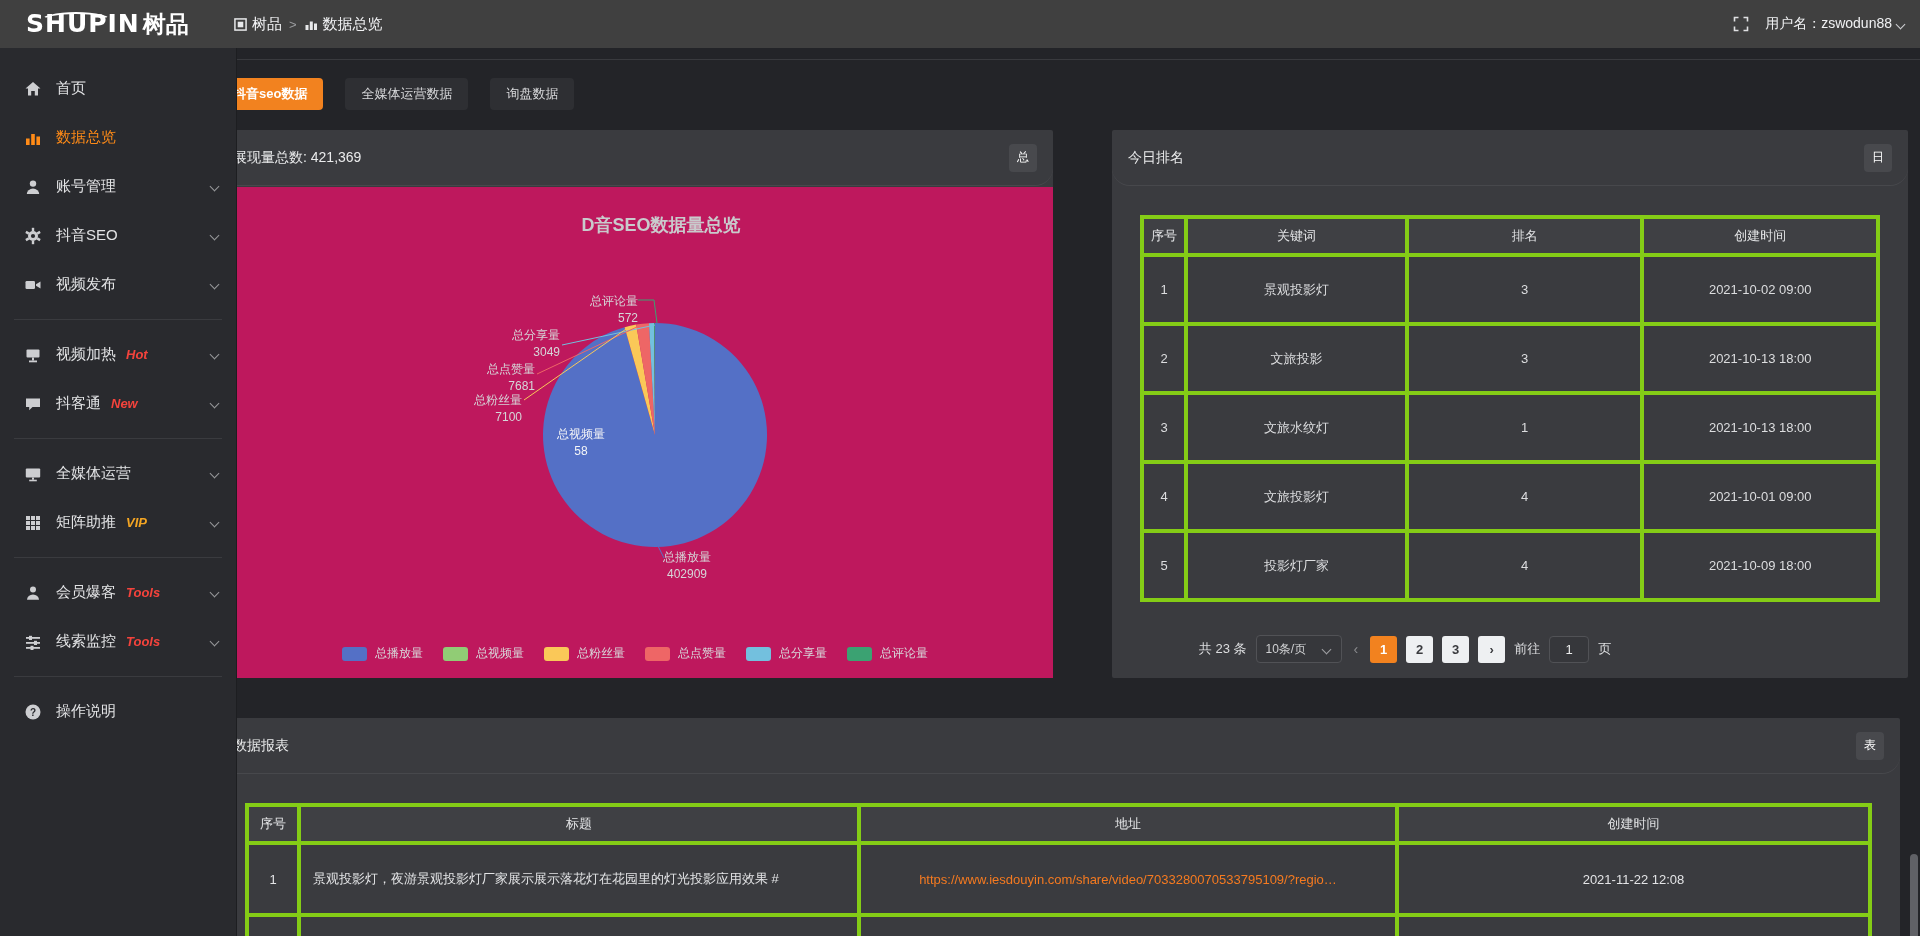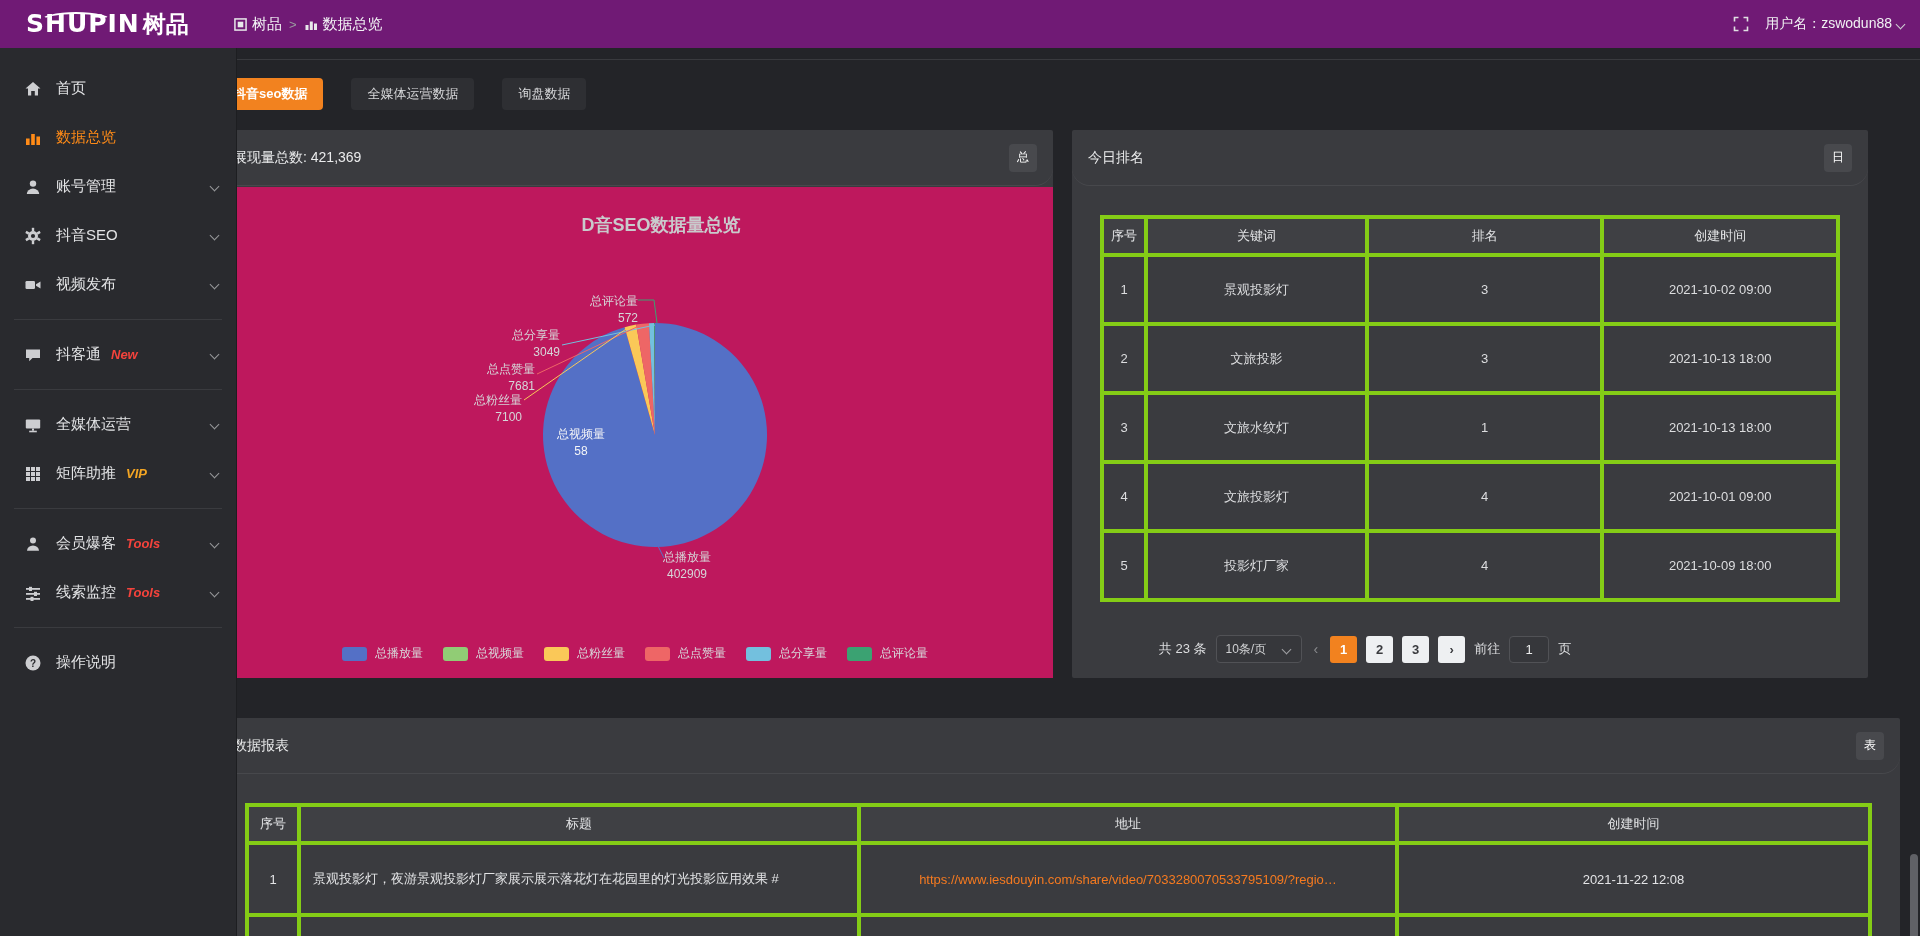--- a/index.html
+++ b/index.html
@@ -1,21 +1,21 @@
 <!DOCTYPE html>
 <html><head>
 <meta charset="utf-8">
 <style>
   html,body{margin:0;padding:0;background:#232428;}
   *{box-sizing:border-box;}
   .screen{position:relative;width:1920px;height:936px;overflow:hidden;background:#232428;
           font-family:"Liberation Sans","DejaVu Sans",sans-serif;color:#ddd;}
 
   
-  .topbar{position:absolute;top:0;left:0;right:0;height:48px;background:#701a75;display:flex;align-items:center;z-index:6;}
+  .topbar{position:absolute;top:0;left:0;right:0;height:48px;background:#404040;display:flex;align-items:center;z-index:6;}
   .logo{width:216px;padding-left:26px;display:flex;align-items:baseline;gap:3px;position:relative;cursor:pointer;}
   .logo-arc{position:absolute;top:3px;left:40px;width:72px;height:18px;border:2px solid transparent;border-top:2px solid #fff;border-radius:50%;}
   .logo-en{font-size:25px;font-weight:bold;color:#fff;letter-spacing:1px;font-family:"DejaVu Sans",sans-serif;}
   .logo-cn{font-size:23px;font-weight:bold;color:#fff;}
   .breadcrumb{display:flex;align-items:center;gap:7px;margin-left:18px;font-size:15px;color:#f2f3f5;}
   .bc-item{display:flex;align-items:center;gap:5px;cursor:pointer;}
   .bc-sep{color:#9b9c9f;font-size:13px;}
   .topbar-right{margin-left:auto;display:flex;align-items:center;gap:16px;padding-right:14px;font-size:14px;color:#f0f1f3;}
   .user-wrap{display:flex;align-items:center;gap:4px;cursor:pointer;}
   .chev-down{width:10px;height:10px;display:inline-block;position:relative;}
@@ -28,40 +28,40 @@
   .side-item.active{color:#ff8b17;}
   .side-item.active .sicon{color:#ff8b17;}
   .side-badge{margin-left:10px;font-size:13px;font-weight:bold;font-style:italic;}
   .side-chev{margin-left:auto;width:10px;height:10px;position:relative;}
   .side-chev::before{content:"";position:absolute;left:1px;top:1px;width:6px;height:6px;border-right:1.5px solid #97989b;border-bottom:1.5px solid #97989b;transform:rotate(45deg);}
   .side-divider{height:1px;background:#3a3b3f;margin:10px 14px;}
 
   
   .main{position:absolute;left:216px;top:48px;right:0;bottom:0;}
   .main-topline{position:absolute;top:11px;left:2px;right:0;height:1px;background:#393a3e;}
-  .tabs{position:absolute;top:30px;left:1px;display:flex;gap:28px;}
+  .tabs{position:absolute;top:30px;left:1px;display:flex;gap:22px;}
   .tab{height:32px;padding:0 16px;display:flex;align-items:center;background:#2e2f33;color:#d8d9db;font-size:13px;border-radius:4px;cursor:pointer;}
   .tab.active{background:#f2821f;color:#fff;font-weight:bold;}
 
   .panel{position:absolute;background:#3a3b3f;border-radius:2px;}
   .panel-head{height:56px;display:flex;align-items:center;padding:0 16px;border-bottom:1px solid #47484c;font-size:14px;color:#eaebec;border-radius:18px;}
   .panel-badge{margin-left:auto;width:28px;height:28px;background:#48494d;border-radius:4px;display:flex;align-items:center;justify-content:center;font-size:12px;color:#fff;cursor:pointer;}
 
   .chart-panel{left:1px;top:82px;width:836px;height:548px;}
   .chart-area{position:absolute;top:57px;left:0;right:0;bottom:0;background:#be185d;}
   #pie-svg{position:absolute;left:0;top:0;}
   .pie-title{position:absolute;top:26px;left:444px;transform:translateX(-50%);font-size:18px;font-weight:600;color:#c9cacc;white-space:nowrap;}
   .pie-label{position:absolute;width:90px;font-size:12px;line-height:17px;color:#d6d7d9;text-align:right;z-index:2;}
   .pie-label.center{text-align:center;}
   .pie-label.white{color:#f4f5f7;}
   .legend{position:absolute;top:458px;left:0;right:0;display:flex;justify-content:center;align-items:center;gap:20px;z-index:2;}
   .legend-item{display:flex;align-items:center;gap:8px;font-size:12px;color:#d8d9db;cursor:pointer;}
   .swatch{width:25px;height:14px;border-radius:3px;background:#888;}
 
-  .ranking-panel{left:856px;top:82px;width:796px;height:548px;}
+  .ranking-panel{left:896px;top:82px;width:796px;height:548px;}
   table.datatable{border-collapse:collapse;table-layout:fixed;width:100%;}
   table.datatable th,table.datatable td{border:4px solid #84cc16;text-align:center;font-weight:normal;overflow:hidden;}
   table.datatable th{height:38px;background:#3f4044;font-size:13px;color:#e4e5e7;}
   .rk-wrap{position:absolute;top:85px;left:28px;right:28px;}
   .rk-wrap td{height:69px;font-size:13px;color:#dcdddf;}
   .pagination{position:absolute;top:505px;left:0;right:0;display:flex;justify-content:center;align-items:center;gap:9px;font-size:13px;color:#dcdddf;transform:translateX(-105px);}
   .page-size{height:28px;min-width:86px;padding:0 9px;background:#36373b;border:1px solid #515256;border-radius:4px;display:flex;align-items:center;justify-content:space-between;gap:6px;font-size:12px;color:#d0d1d3;cursor:pointer;}
   .page-size .chev-down::before{border-color:#a0a1a4;}
   .page-prev{color:#8b8c8f;font-size:14px;padding:0 3px;cursor:pointer;}
   .page-btn{width:27px;height:27px;border-radius:3px;background:#eef0f2;color:#3a3b3f;display:flex;align-items:center;justify-content:center;font-size:13px;font-weight:bold;cursor:pointer;}
@@ -160,20 +160,30 @@
       <svg class="sicon" viewBox="0 0 18 18">
           <rect x="1.5" y="5" width="9.5" height="8" rx="1.2" fill="currentColor"></rect>
           <path d="M12 8.2 L16.5 5.4 V12.6 L12 9.8 Z" fill="currentColor"></path>
         </svg>
       <span>视频发布</span>
       <span class="side-chev"></span>
     </div>
     <div class="side-divider"></div>
     <div class="side-item">
       <svg class="sicon" viewBox="0 0 18 18">
+          <rect x="2.5" y="3.5" width="13" height="8" rx="1" fill="currentColor"></rect>
+          <rect x="8" y="11.5" width="2" height="3" fill="currentColor"></rect>
+          <rect x="5" y="14.5" width="8" height="1.8" fill="currentColor"></rect>
+        </svg>
+      <span>视频加热</span>
+      <span class="side-badge" style="color: rgb(244, 67, 60);">Hot</span>
+      <span class="side-chev"></span>
+    </div>
+    <div class="side-item">
+      <svg class="sicon" viewBox="0 0 18 18">
           <path d="M2 3.5 H16 V12 H8.5 L5.2 15.3 V12 H2 Z" fill="currentColor"></path>
         </svg>
       <span>抖客通</span>
       <span class="side-badge" style="color: rgb(244, 67, 60);">New</span>
       <span class="side-chev"></span>
     </div>
     <div class="side-divider"></div>
     <div class="side-item">
       <svg class="sicon" viewBox="0 0 18 18">
           <rect x="1.8" y="3.5" width="14.4" height="9" rx="1" fill="currentColor"></rect>

